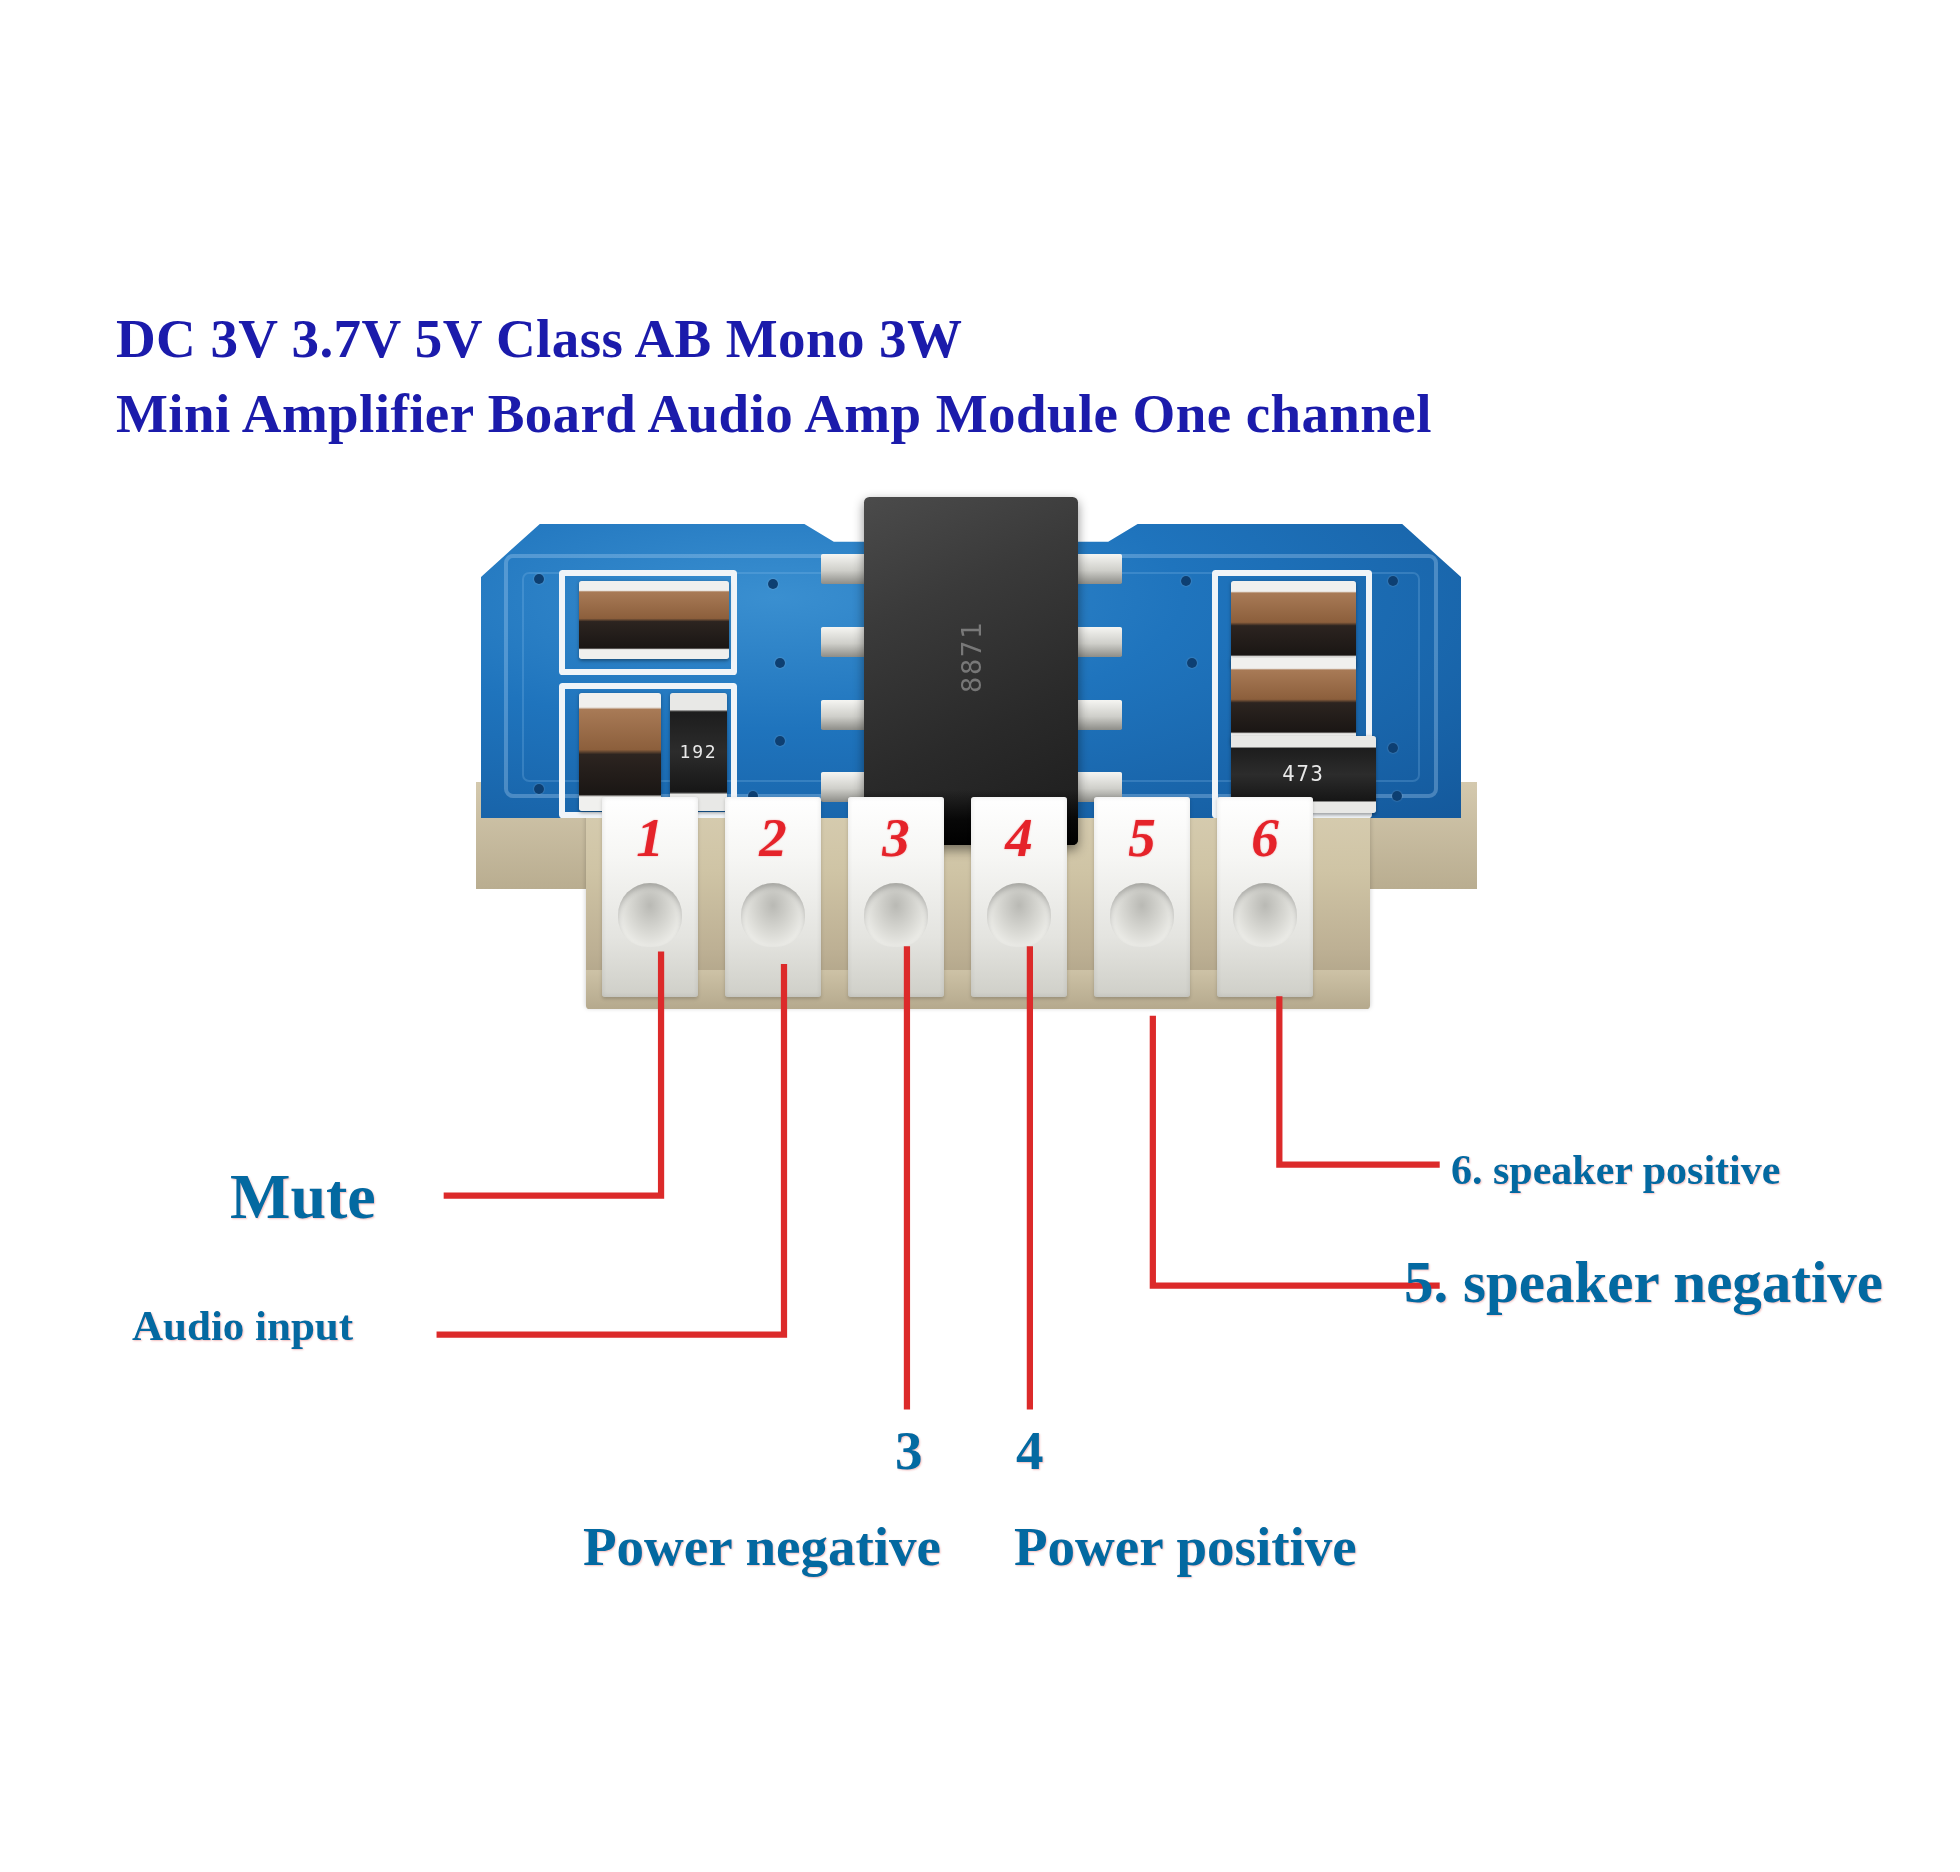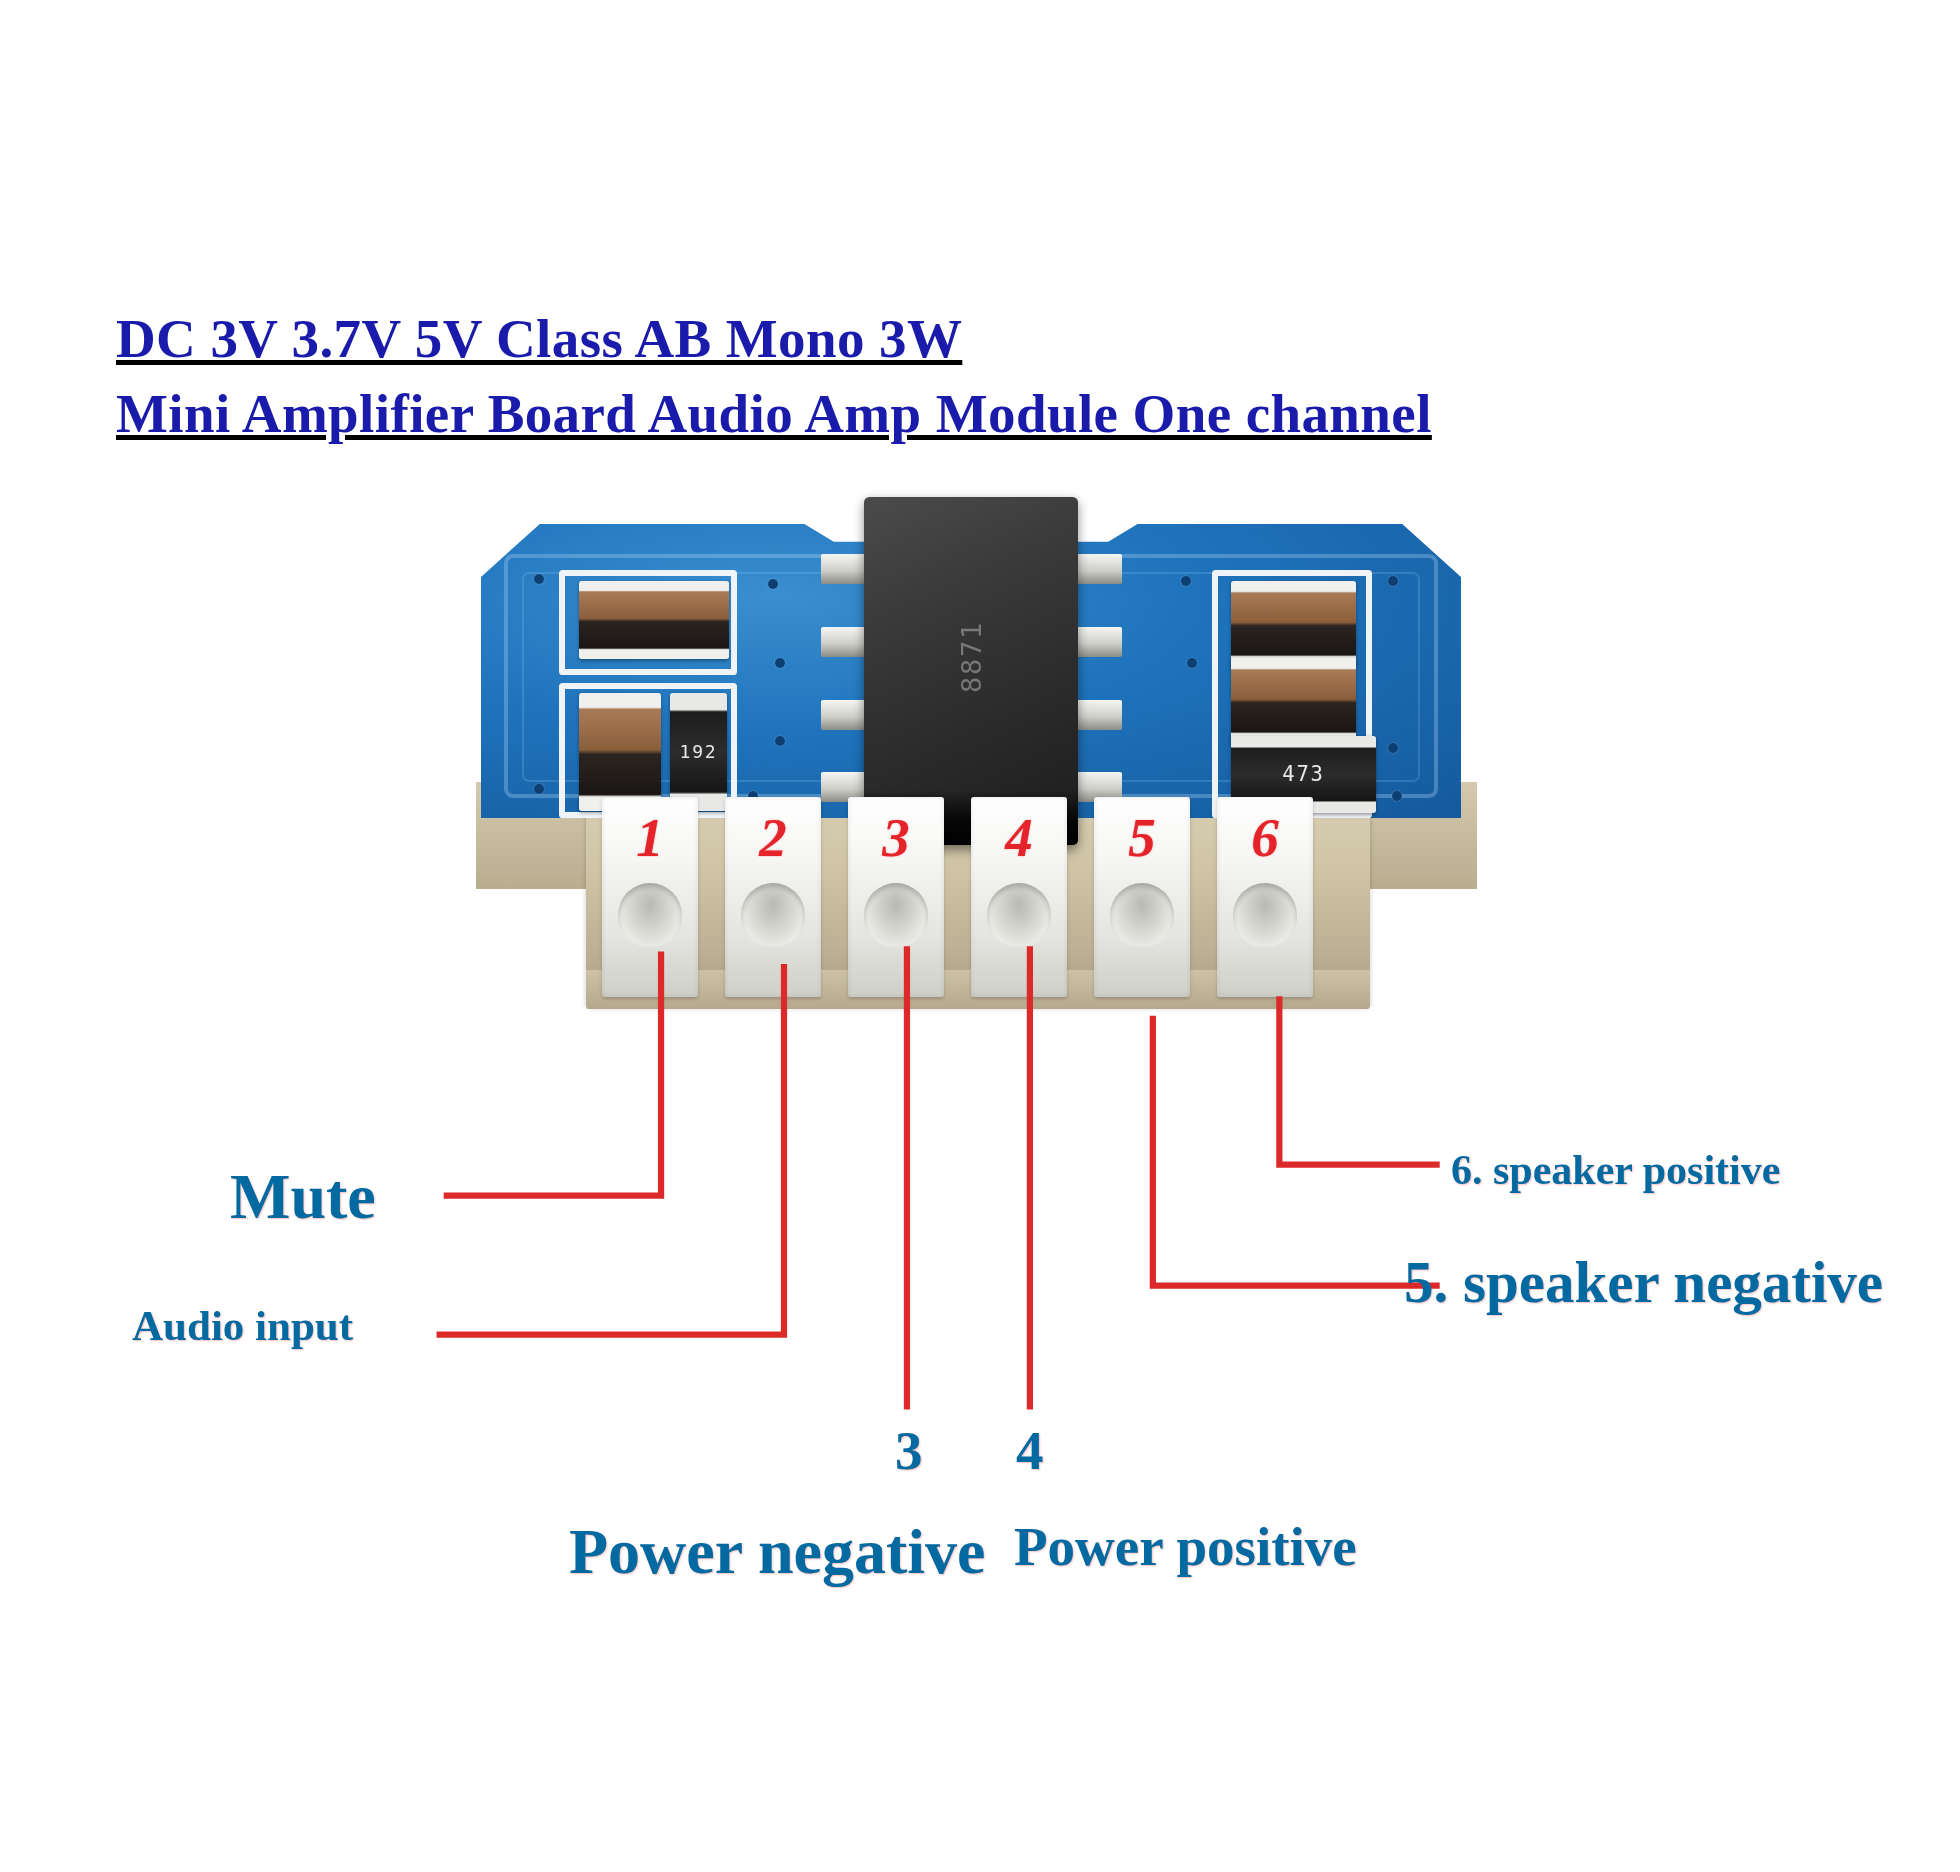--- a/index.html
+++ b/index.html
@@ -14,21 +14,20 @@
     overflow: hidden;
     font-family: "Liberation Serif", "DejaVu Serif", serif;
   }
 
   
   #title-block {
     position: absolute;
     left: 116px;
     top: 301px;
     width: 1747px;
-    text-decoration: underline;
   }
   .title-line {
     color: #1b1bab;
     font-family: "Liberation Serif", "DejaVu Serif", serif;
     font-weight: bold;
     font-size: 55px;
     line-height: 75px;
     letter-spacing: 0.4px;
     white-space: nowrap;
   }
@@ -233,21 +232,21 @@
     color: #0369a1;
     font-family: "Liberation Serif", "DejaVu Serif", serif;
     font-weight: bold;
     white-space: nowrap;
     text-shadow: 0.9px 0.9px 1.8px rgba(220,42,42,0.30);
   }
   #label-mute        { left: 230px;  top: 1160px; font-size: 64px; }
   #label-audio-input { left: 132px;  top: 1301px; font-size: 43px; }
   #label-spk-pos     { left: 1451px; top: 1146px; font-size: 42px; text-align: right; }
   #label-spk-neg     { left: 1404px; top: 1248px; font-size: 59px; }
-  #label-pwr-neg     { left: 569px;  top: 1515px; font-size: 64px; }
+  #label-pwr-neg     { left: 583px;  top: 1515px; font-size: 55px; }
   #label-pwr-pos     { left: 1014px; top: 1515px; font-size: 55px; }
   #num-3 { left: 895px; top: 1419px; font-size: 55px; }
   #num-4 { left: 1016px; top: 1419px; font-size: 55px; }
 </style>
 </head>
 <body>
 
 <div id="title-block">
   <div class="title-line">DC 3V 3.7V 5V Class AB Mono 3W</div>
   <div class="title-line">Mini Amplifier Board Audio Amp Module One channel</div>

